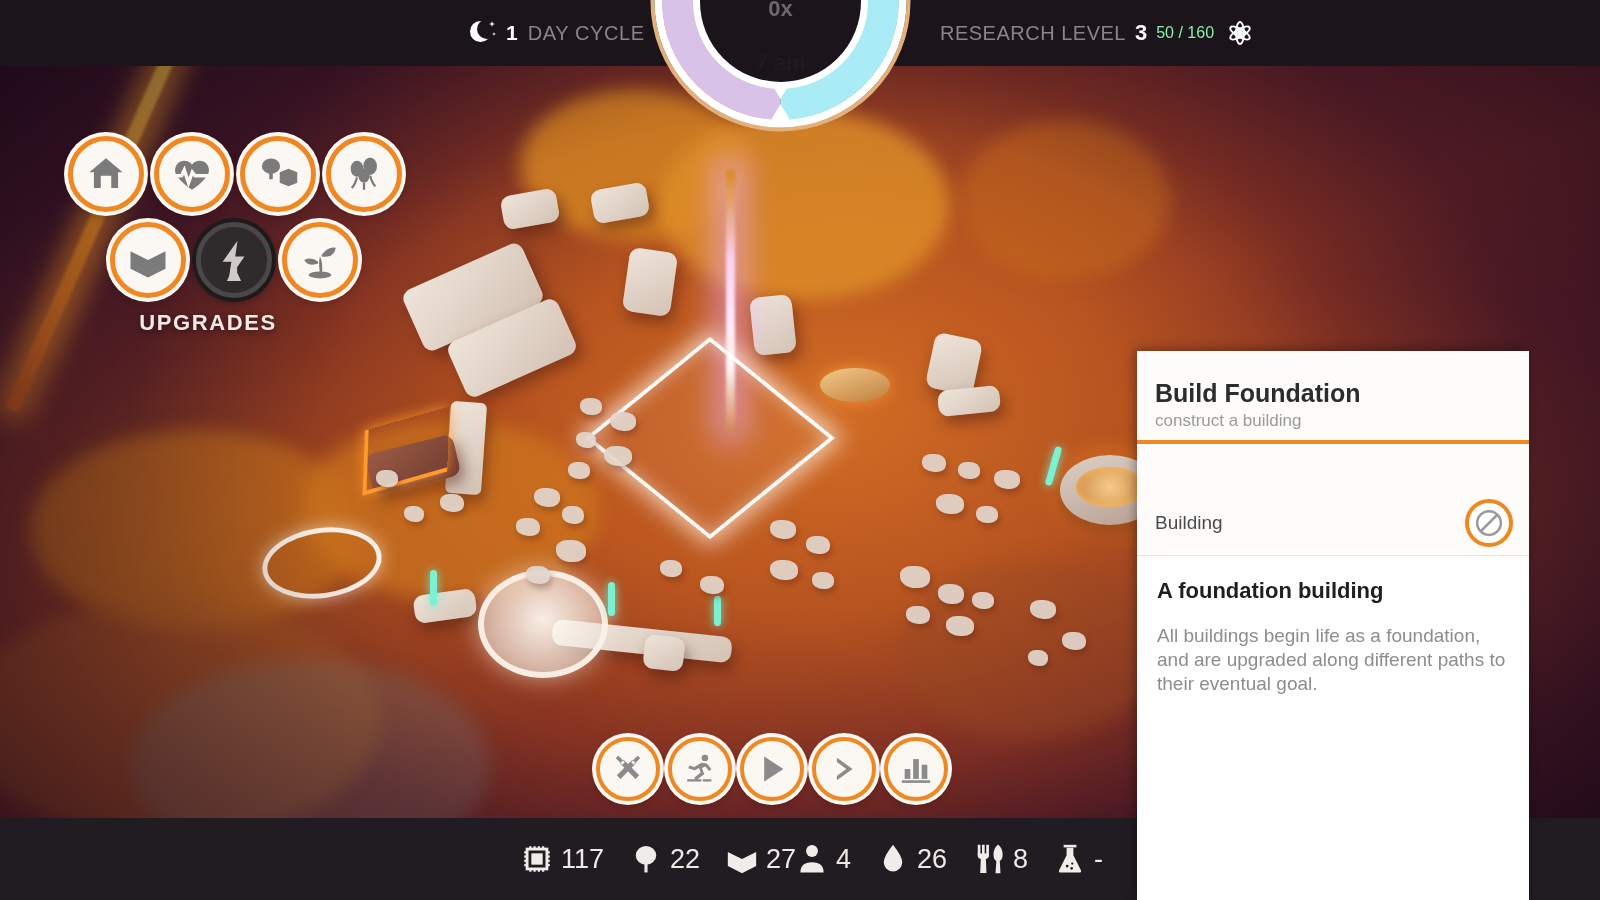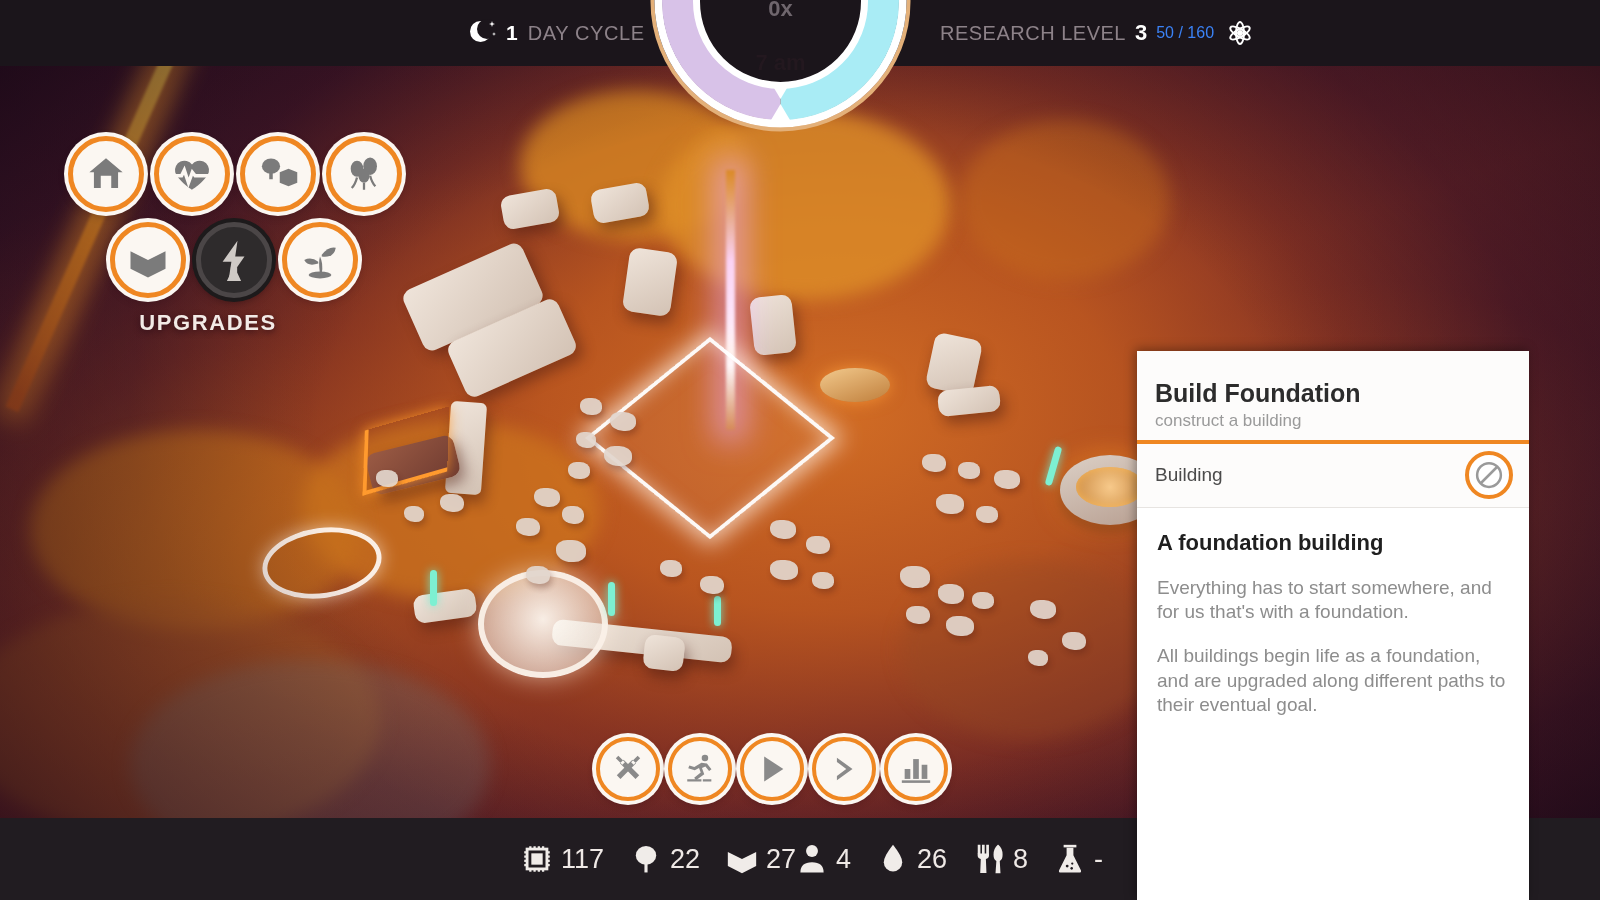--- a/index.html
+++ b/index.html
@@ -107,21 +107,21 @@
   .moon-icon .m { position:absolute; left:0; top:1px; width:21px; height:21px; border-radius:50%; background:#fff; }
   .moon-icon .m::after { content:''; position:absolute; left:7px; top:-2px; width:20px; height:20px; border-radius:50%; background:#1b151b; }
   .moon-icon .s1 { position:absolute; right:1px; top:1px; width:6px; height:6px; background:#fff; clip-path:polygon(50% 0,62% 38%,100% 50%,62% 62%,50% 100%,38% 62%,0 50%,38% 38%); }
   .moon-icon .s2 { position:absolute; right:0px; top:12px; width:4px; height:4px; background:#fff; clip-path:polygon(50% 0,62% 38%,100% 50%,62% 62%,50% 100%,38% 62%,0 50%,38% 38%); }
   .dc-num { color:#fff; font-size:21px; font-weight:bold; }
   .dc-label { color:#8d8289; font-size:20px; letter-spacing:0.6px; }
 
   .research { position:absolute; left:940px; top:0; height:66px; display:flex; align-items:center; gap:9px; }
   .rs-label { color:#8d8289; font-size:20px; letter-spacing:0.5px; }
   .rs-level { color:#fff; font-size:22px; font-weight:bold; }
-  .rs-frac  { color:#3b82f6; font-size:16px; }
+  .rs-frac  { color:#86efac; font-size:16px; }
   .atom-icon { width:26px; height:26px; position:relative; margin-left:4px; }
   .atom-icon i { position:absolute; left:1px; top:8px; width:24px; height:10px; border:2px solid #fff; border-radius:50%; }
   .atom-icon i:nth-child(1){ transform:rotate(30deg); }
   .atom-icon i:nth-child(2){ transform:rotate(90deg); }
   .atom-icon i:nth-child(3){ transform:rotate(150deg); }
   .atom-icon b { position:absolute; left:10px; top:10px; width:6px; height:6px; border-radius:50%; background:#fff; }
 
   
   .dial { position:absolute; left:643px; top:-136px; width:275px; height:275px; z-index:21; }
   .dial svg { display:block; }
@@ -190,20 +190,21 @@
     display:flex; flex-direction:column;
   }
   .p-head { padding:28px 18px 9px 18px; background:#fdfcfb; }
   .p-title { color:#2c2c2c; font-size:25px; font-weight:bold; line-height:1.15; }
   .p-sub { color:#9a9a9a; font-size:17px; margin-top:3px; }
   .p-rule { height:4px; background:#ef8722; }
   .p-rowwrap { border-bottom:1px solid #e7e4e1; background:#fdfcfb; }
   .p-row {
     height:63px; display:flex; align-items:center; justify-content:space-between;
     padding:0 16px 0 18px;
+    margin-top:48px;
   }
   .p-row-label { color:#4b4b4b; font-size:19px; }
   .noentry {
     width:48px; height:48px; border-radius:50%;
     border:4px solid #ef8722; background:#fff;
     display:flex; align-items:center; justify-content:center;
   }
   .noentry svg { width:30px; height:30px; }
   .p-body { padding:22px 20px 0 20px; flex:1; }
   .p-bhead { color:#1f1f1f; font-size:22px; font-weight:bold; }
@@ -510,18 +511,17 @@
           <svg viewBox="0 0 24 24">
             <circle cx="12" cy="12" r="9.5" fill="none" stroke="#9a9a9a" stroke-width="2"></circle>
             <line x1="5.4" y1="18.6" x2="18.6" y2="5.4" stroke="#9a9a9a" stroke-width="2"></line>
           </svg>
         </span>
       </div>
     </div>
 
     <div class="p-body">
       <div class="p-bhead">A foundation building</div>
-      <div class="p-para">Everything has to start somewhere, and for us that's with a foundation.</div>
       <div class="p-para">All buildings begin life as a foundation, and are upgraded along different paths to their eventual goal.</div>
     </div>
   </div>
 
 </div>
 
 </body></html>

